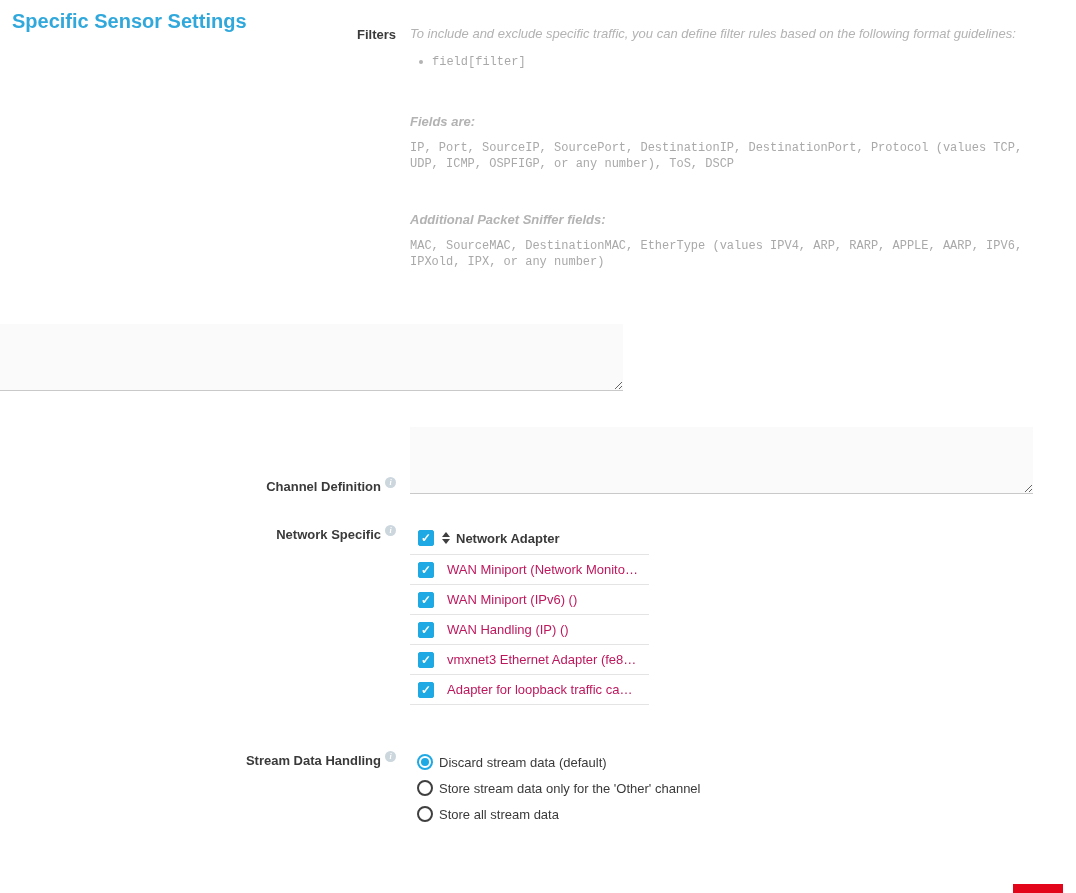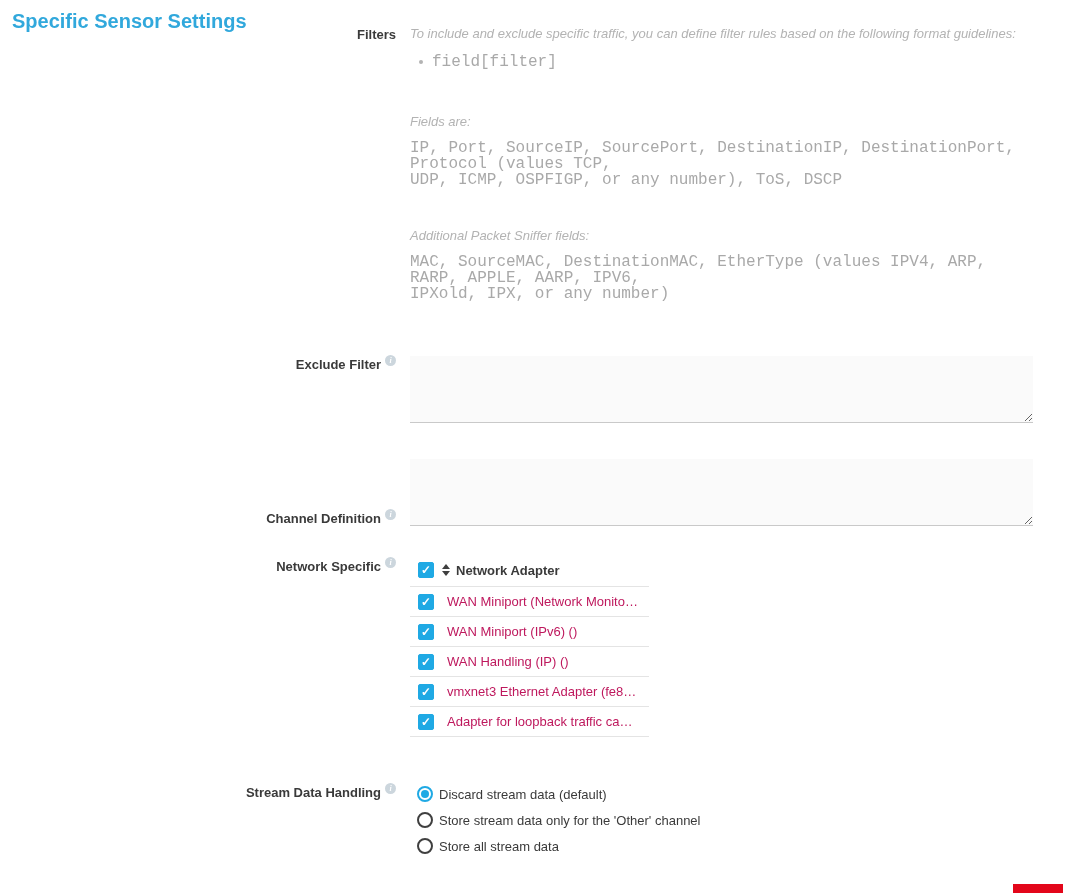--- a/index.html
+++ b/index.html
@@ -11,26 +11,26 @@
   .form { position:absolute; left:0; top:26px; width:967px; }
   .row { display:flex; align-items:flex-start; }
   .label-cell { width:410px; flex:0 0 410px; text-align:right; padding-right:14px; font-weight:bold; color:#3a3a3a; padding-top:1px; }
   .content-cell { width:623px; flex:0 0 623px; }
 
   .info-icon { display:inline-block; width:11px; height:11px; border-radius:50%; background:#ccd6dd; color:#ffffff;
     font-size:8px; line-height:11px; text-align:center; font-style:italic; font-weight:bold; vertical-align:top;
     margin-left:4px; position:relative; top:-2px; font-family:"Liberation Serif", serif; }
 
   .hint { font-style:italic; color:#b3b3b3; line-height:16px; }
-  .mono { font-family:"Liberation Mono", monospace; color:#a9a9a9; font-size:16px; line-height:16px; white-space:pre-wrap; }
+  .mono { font-family:"Liberation Mono", monospace; color:#a9a9a9; font-size:12px; line-height:16px; white-space:pre-wrap; }
 
   .bullet-line { display:flex; align-items:center; }
   .bullet-dot { width:4px; height:4px; border-radius:50%; background:#b3b3b3; margin:0 9px 0 9px; flex:0 0 4px; }
 
-  .mb12 { margin-bottom:12px; } .mb44 { margin-bottom:44px; } .mb10 { margin-bottom:10px; }
+  .mb12 { margin-bottom:12px; } .mb44 { margin-bottom:44px; } .mb10 { margin-bottom:10px;font-weight:bold; }
   .mb40 { margin-bottom:40px; } .mb34 { margin-bottom:34px; }
 
   .gap20 { margin-top:20px; } .gap19 { margin-top:36px;align-items:flex-end; } .gap32 { margin-top:32px; } .gap47 { margin-top:47px; }
 
   textarea.filter-input { width:623px; height:67px; background:#fafafa; border:none; border-bottom:1px solid #c9c9c9;
     resize:both; font-family:"Liberation Sans", sans-serif; font-size:13px; color:#3a3a3a; outline:none; display:block; }
 
   .adapter-table { width:239px; }
   .adapter-header { display:flex; align-items:center; padding:4px 0 8px 8px; border-bottom:1px solid #e4e4e4; }
   .adapter-row { display:flex; align-items:center; height:30px; padding-left:8px; border-bottom:1px solid #e4e4e4; }
@@ -76,23 +76,20 @@
       <div class="mono mb40">IP, Port, SourceIP, SourcePort, DestinationIP, DestinationPort, Protocol (values TCP,
 UDP, ICMP, OSPFIGP, or any number), ToS, DSCP</div>
       <div class="hint mb10">Additional Packet Sniffer fields:</div>
       <div class="mono mb34">MAC, SourceMAC, DestinationMAC, EtherType (values IPV4, ARP, RARP, APPLE, AARP, IPV6,
 IPXold, IPX, or any number)</div>
     </div>
   </div>
 
 
   <div class="row gap20">
-    <div class="label-cell">
-      <span>Exclude Filter</span><span class="info-icon">i</span>
-    </div>
     <div class="content-cell">
       <textarea class="filter-input" value="" style=""></textarea>
     </div>
   </div>
 
   <div class="row gap19">
     <div class="label-cell">
       <span>Channel Definition</span><span class="info-icon">i</span>
     </div>
     <div class="content-cell">

